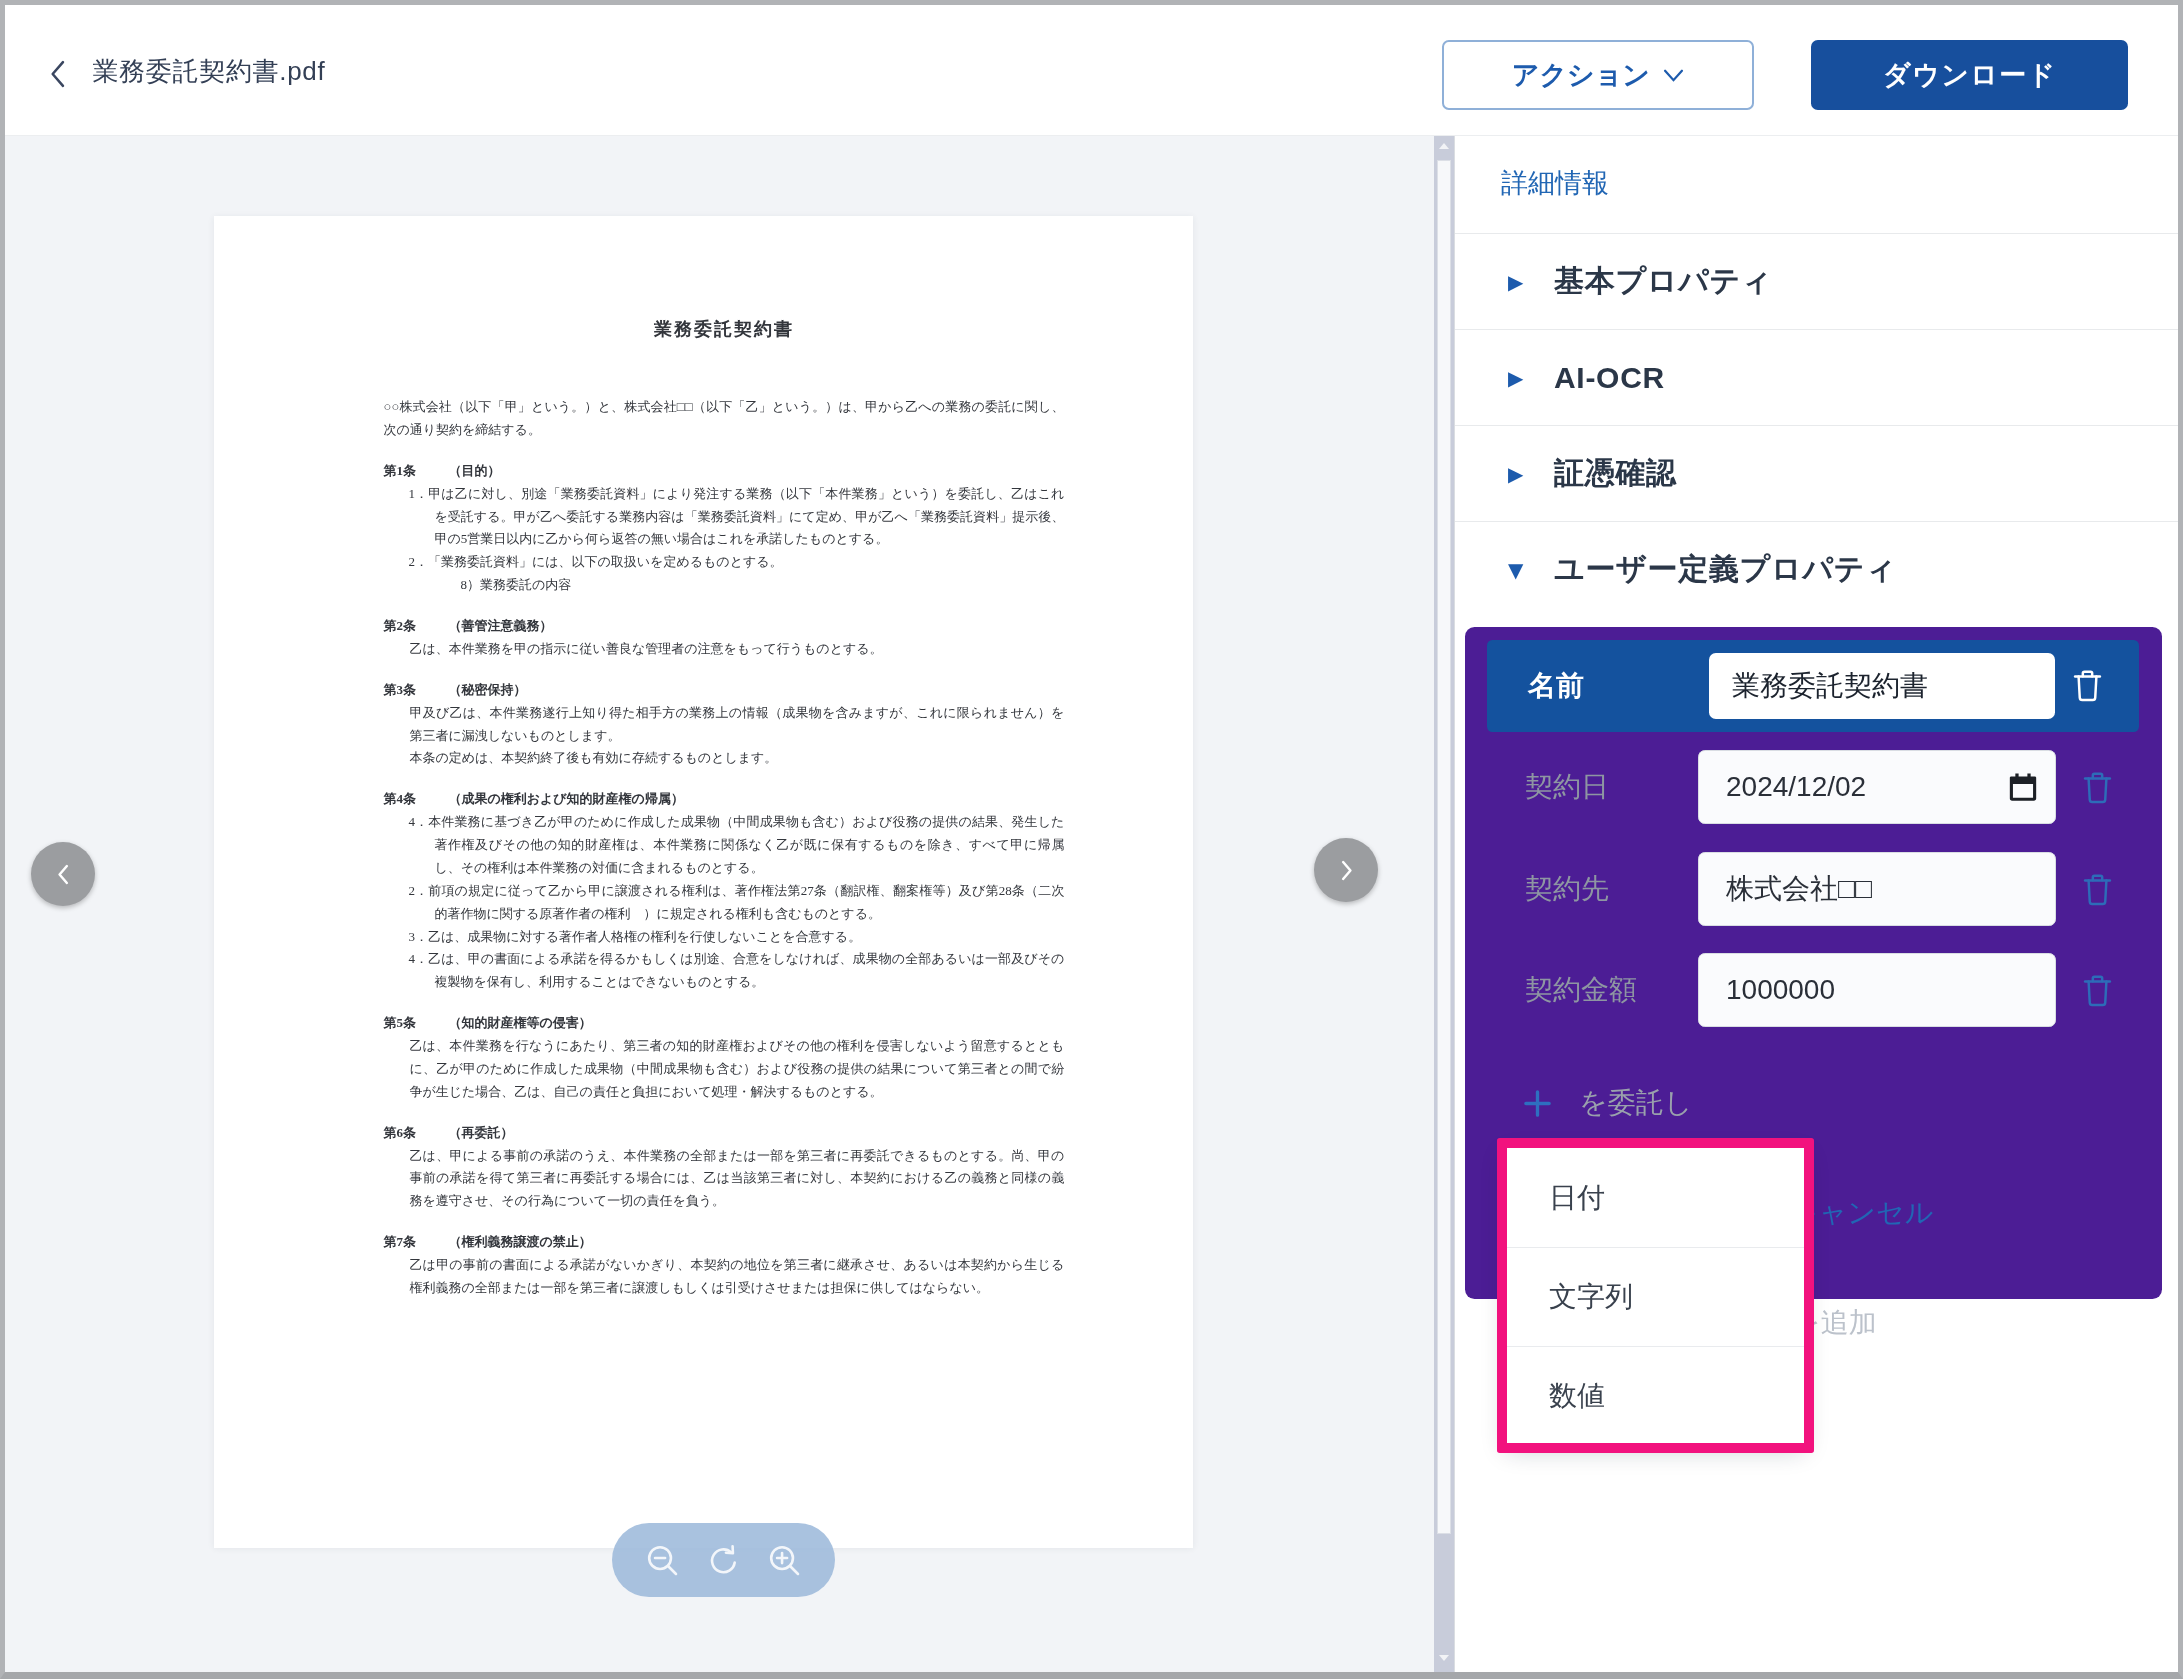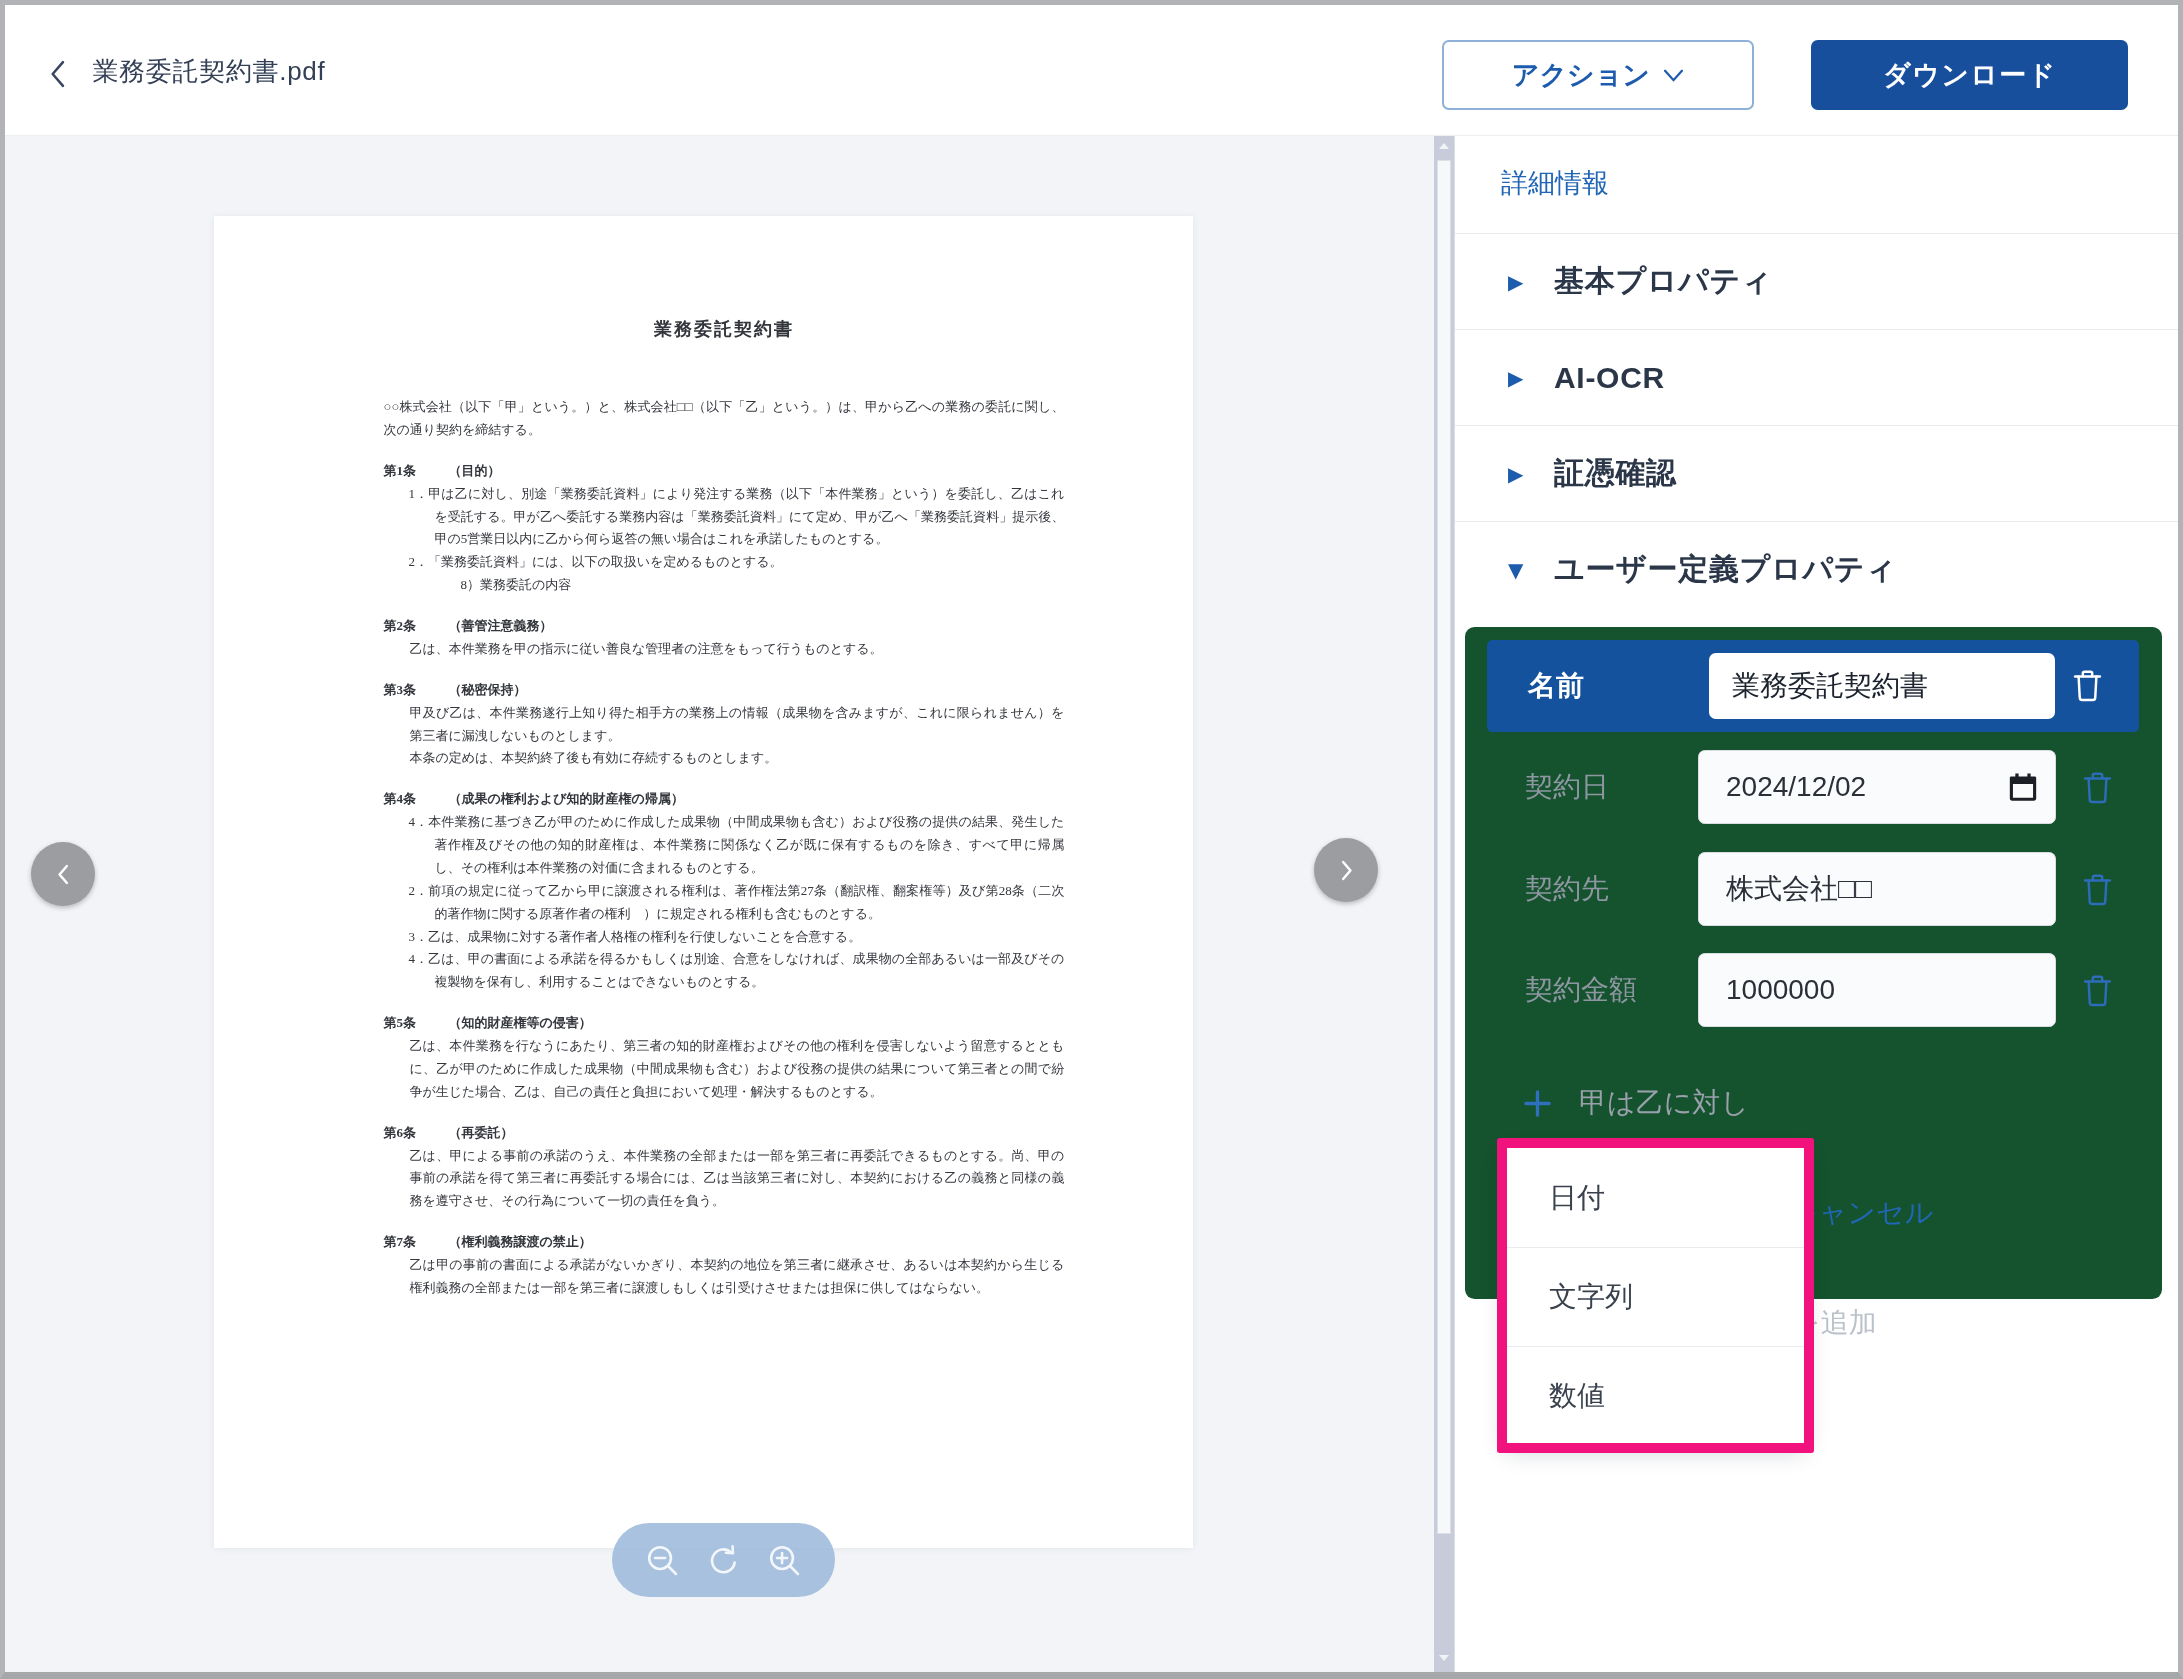--- a/index.html
+++ b/index.html
@@ -41,21 +41,21 @@
   .vs-tri.down{bottom:10.8px;border-top:6.8px solid #f2f3f6;}
 
   
   .sidebar{position:absolute;left:1454px;top:135px;right:5.4px;bottom:7.4px;background:#fff;border-left:0.7px solid #dadde1;}
   .detail-link{position:absolute;left:46px;top:30px;font-size:27px;color:#2166b4;cursor:pointer;}
   .sections{position:absolute;left:0;right:0;top:98px;}
   .sec-row{height:95px;border-top:0.7px solid #e8eaec;display:flex;align-items:center;padding-left:53px;gap:23px;cursor:pointer;}
   .sec-arrow{color:#1d5bad;font-size:20px;width:23px;font-family:"DejaVu Sans",sans-serif;}
   .sec-label{font-size:30px;font-weight:700;color:#2b3748;letter-spacing:0.7px;text-align:center;}
 
-  .panel{position:absolute;left:10px;top:492px;width:697px;height:672px;background:#14532d;border-radius:9.5px;z-index:1;}
+  .panel{position:absolute;left:10px;top:492px;width:697px;height:672px;background:#4c1d95;border-radius:9.5px;z-index:1;}
   .prow-hi{position:absolute;left:22px;top:13px;width:652px;height:92px;background:#14529e;border-radius:5.4px;}
   .prow-hi .plabel{position:absolute;left:41px;top:0;height:92px;display:flex;align-items:center;font-size:28px;font-weight:700;color:#fff;}
   .prow-hi .pinput{position:absolute;left:222px;top:13px;width:346px;height:66px;background:#fff;border-radius:6.8px;border:none;font-size:28px;color:#1c232e;padding:0 0 0 23px;box-sizing:border-box;font-family:inherit;}
   .trash{width:35px;height:39px;cursor:pointer;}
   .trash-white{position:absolute;right:34px;top:26px;color:#fff;}
   .prow{position:absolute;left:0;width:100%;height:74px;}
   .prow .plabel{position:absolute;left:60px;top:0;height:74px;display:flex;align-items:center;font-size:28px;color:#8e96a2;}
   .prow .pinput{position:absolute;left:233px;top:0;width:358px;height:74px;background:#fafbfd;border:1.4px solid #d9dde3;border-radius:6.8px;font-size:28px;color:#2a2f38;padding:0 68px 0 27px;box-sizing:border-box;font-family:inherit;}
   .prow .cal{position:absolute;left:541px;top:20px;width:34px;height:34px;cursor:pointer;}
   .prow .trash{position:absolute;left:615px;top:17.6px;color:#2d6cb8;}
@@ -235,21 +235,21 @@
                 <path d="M3.5 6.8h17"></path>
                 <path d="M8.8 6.6V4.6c0-.6.5-1.1 1.1-1.1h4.2c.6 0 1.1.5 1.1 1.1v2"></path>
                 <path d="M5.9 6.8l.8 14.6c.05.9.8 1.6 1.7 1.6h7.2c.9 0 1.65-.7 1.7-1.6l.8-14.6"></path>
               </svg></span>
           </div>
         </div>
       <div class="add-item">
         <svg class="plus" viewBox="0 0 24 24" fill="none" stroke="#2e6fc0" stroke-width="2.6" stroke-linecap="round">
             <path d="M12 3v18M3 12h18"></path>
           </svg>
-        <span class="add-label">甲は乙に対し</span>
+        <span class="add-label">を委託し</span>
       </div>
     </div>
 
     <div class="cancel-link">キャンセル</div>
     <div class="clipped-add">を追加</div>
 
     <div class="dropdown" id="type-dropdown">
         <div class="dd-item">日付</div>
         <div class="dd-item">文字列</div>
         <div class="dd-item">数値</div>

